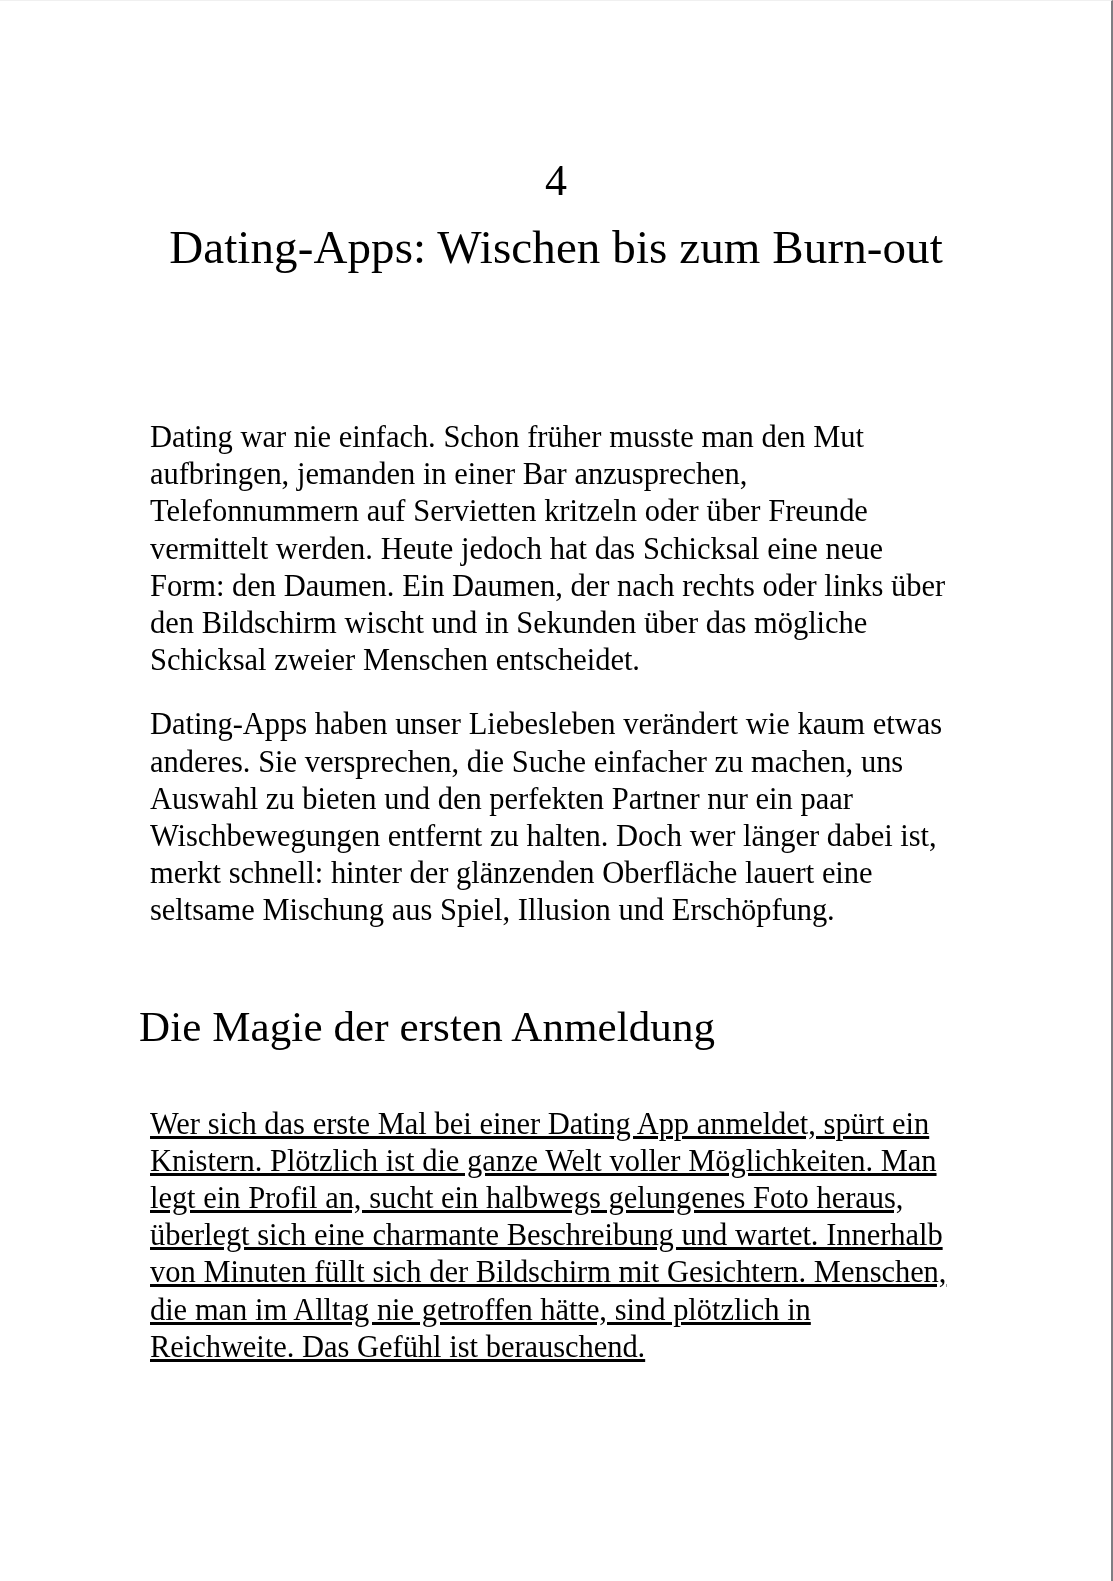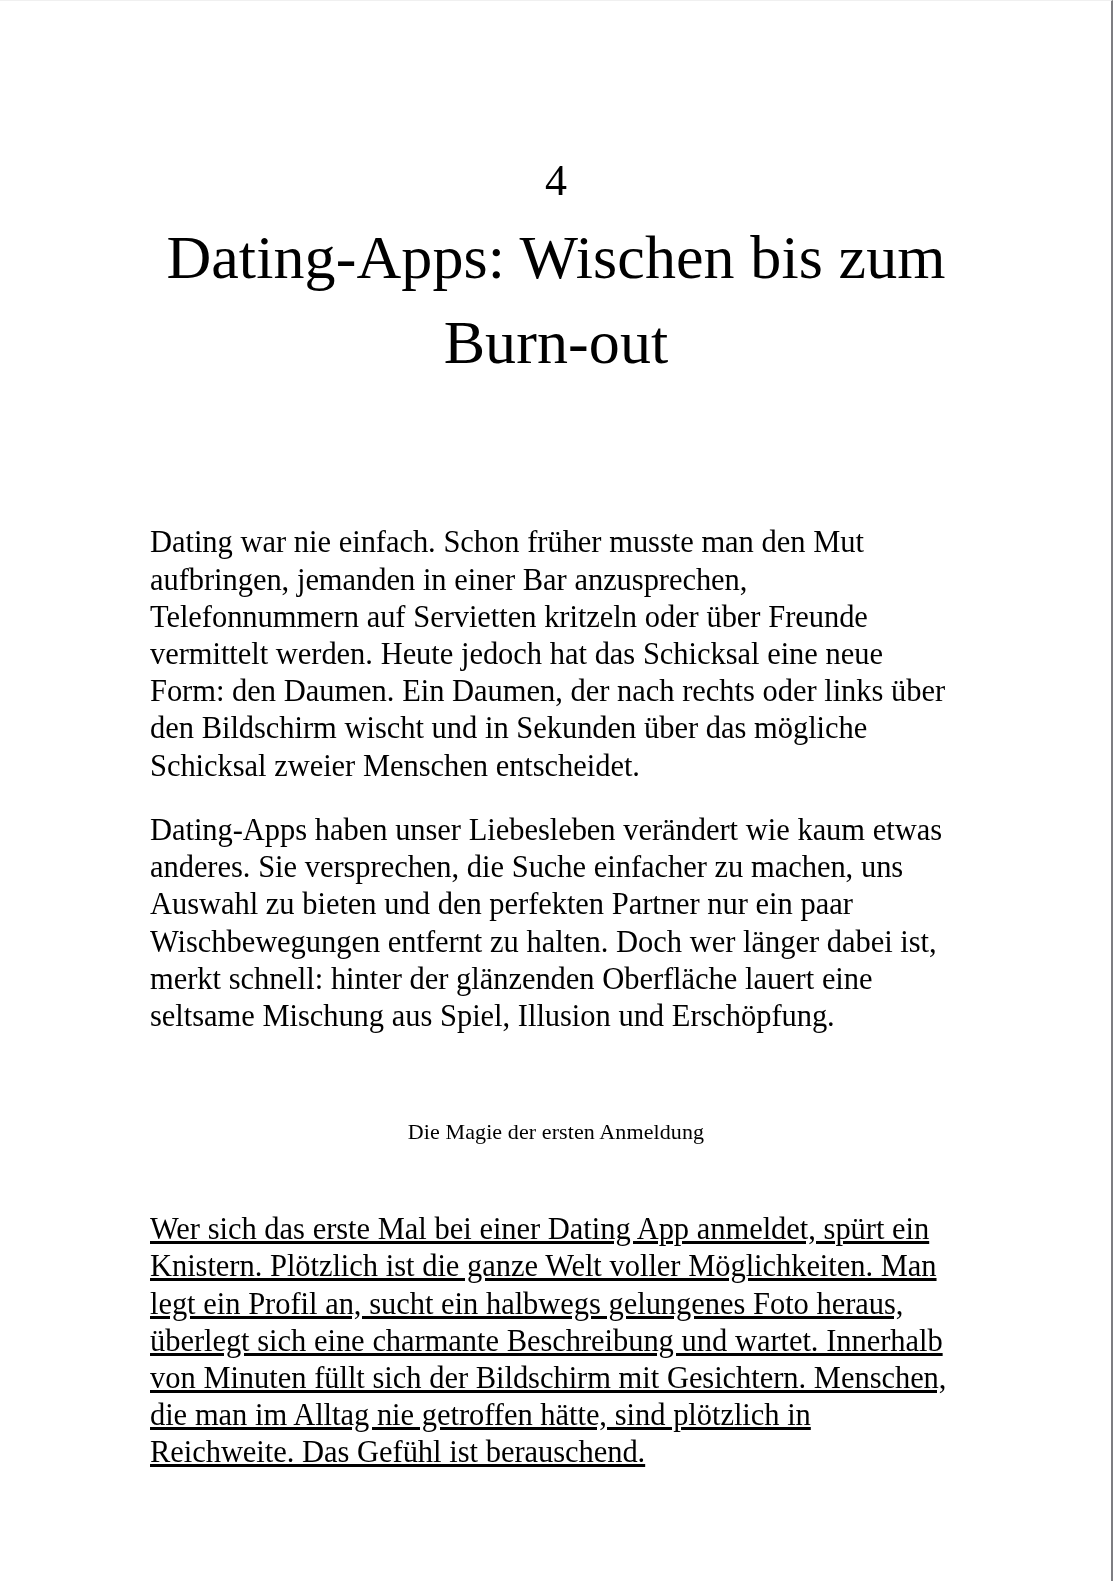--- a/index.html
+++ b/index.html
@@ -47,21 +47,21 @@
 
   .chapter-number {
     display: block;
     font-size: 44px;
     line-height: 1.15;
     margin-bottom: 8px;
   }
 
   .chapter-title {
     display: block;
-    font-size: 62px;
+    font-size: 47px;
     line-height: 1.37;
   }
 
   
   .body-copy {
     margin: 11px;
     font-size: 30.5px;
     line-height: 37.2px;
     text-align: left;
     letter-spacing: -0.05px;
@@ -69,25 +69,24 @@
   }
 
   .para-1 { margin-top: 140px; }
   .para-2 { margin-top: 27px; }
   .para-3 { margin-top: 27px; text-decoration: underline; }
 
   
   .section-heading {
     margin: 0;
     padding-top: 66px;
-    font-size: 22px;
+    font-size: 43px;
     line-height: 40px;
     font-weight: 400;
     letter-spacing: 0.1px;
-    text-align: center;
   }
 
   .heading-gap-after { height: 32px; }
 </style>
 </head>
 <body>
 
 <div class="page">
   <div class="page-inner">
 

